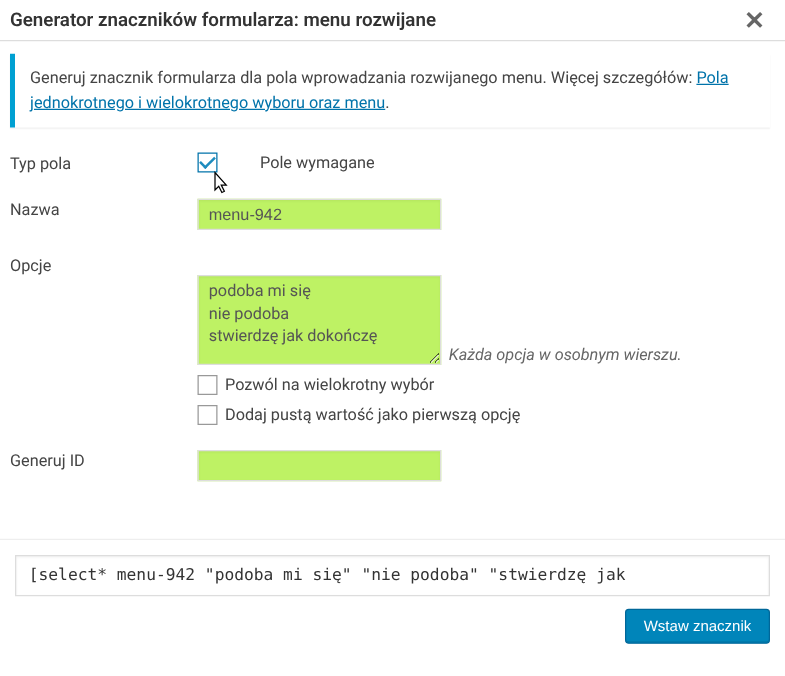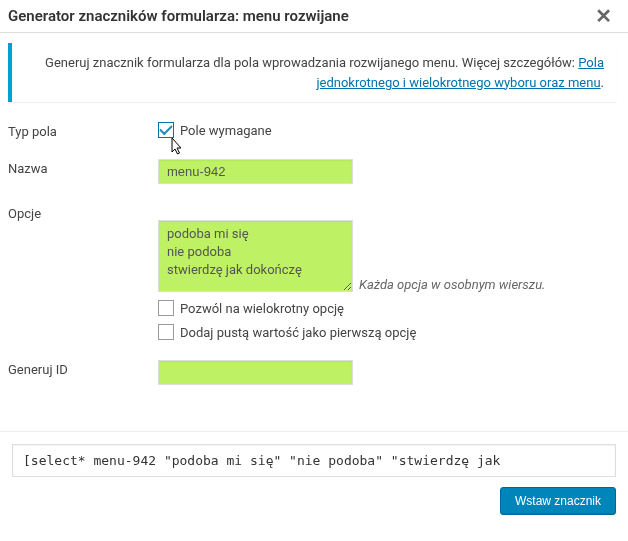--- a/index.html
+++ b/index.html
@@ -48,21 +48,20 @@
 }
 .info-box {
   border-left: 4px solid #00a0d2;
   background: #fff;
   box-shadow: 0 1px 1px rgba(0,0,0,0.06);
   padding: 10px 12px;
   margin-bottom: 14px;
   font-size: 13px;
   line-height: 1.5;
   color: #444;
-  text-align: right;
 }
 .info-box a {
   color: #0073aa;
   text-decoration: underline;
 }
 .form-table {
   width: 100%;
   border-collapse: collapse;
 }
 .form-table td {
@@ -196,21 +195,21 @@
 
     <div class="info-box">
       <span>Generuj znacznik formularza dla pola wprowadzania rozwijanego menu. Więcej szczegółów: </span><a href="#">Pola jednokrotnego i wielokrotnego wyboru oraz menu</a><span>.</span>
     </div>
 
     <table class="form-table">
       <tbody>
           <tr>
         <td class="label-col">Typ pola</td>
         <td>
-          <div class="field-row" style="position:relative;">
+          <div class="field-row" style="position:relative;gap:28px;">
             <span class="checkbox checked"></span>
             <span>Pole wymagane</span>
           </div>
         </td>
       </tr>
       <tr>
         <td class="label-col">Nazwa</td>
         <td>
           <input type="text" class="text-input" value="menu-942" style="">
         </td>
@@ -219,21 +218,21 @@
         <td class="label-col">Opcje</td>
         <td>
           <div style="display:flex;align-items:flex-end;margin-top:16px;">
             <textarea class="text-input" style="">podoba mi się
 nie podoba
 stwierdzę jak dokończę</textarea>
             <span class="hint">Każda opcja w osobnym wierszu.</span>
           </div>
           <div class="option-line">
             <span class="checkbox"></span>
-            <span>Pozwól na wielokrotny opcję</span>
+            <span>Pozwól na wielokrotny wybór</span>
           </div>
           <div class="option-line">
             <span class="checkbox"></span>
             <span>Dodaj pustą wartość jako pierwszą opcję</span>
           </div>
         </td>
       </tr>
       <tr>
         <td class="label-col">Generuj ID</td>
         <td>

